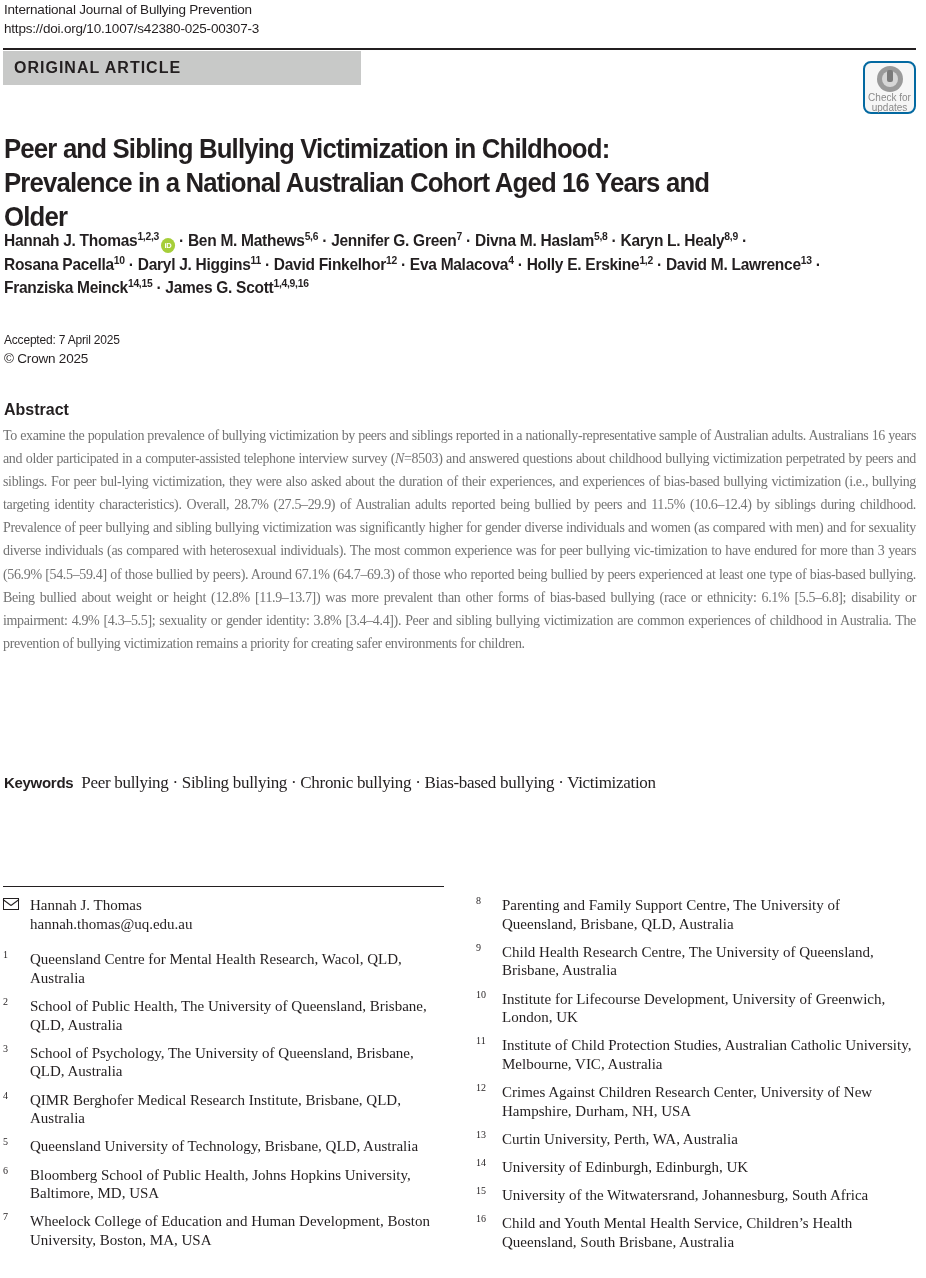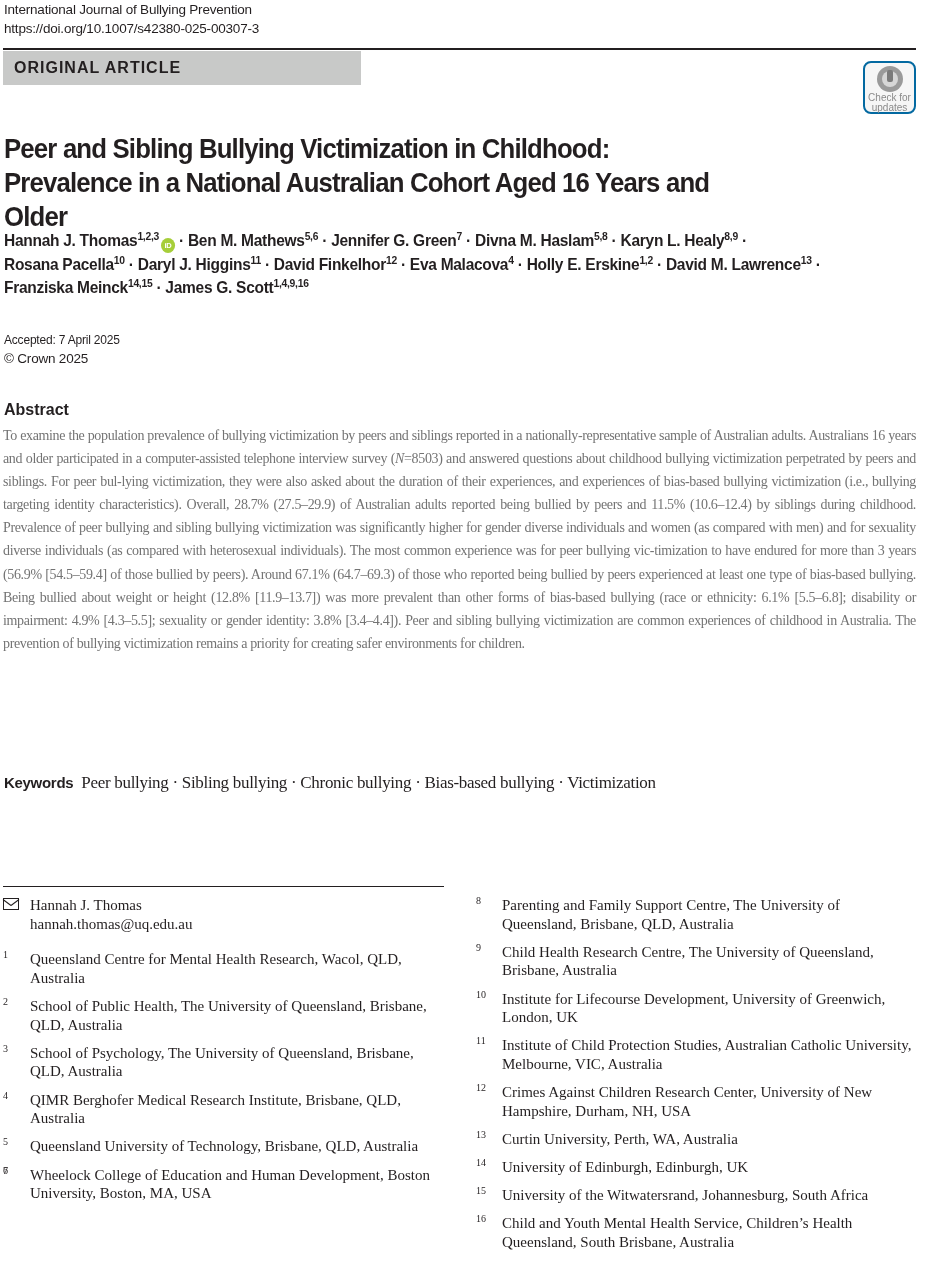--- a/index.html
+++ b/index.html
@@ -115,21 +115,21 @@
   <div class="corr">
     <span class="mail"></span>
     <div>Hannah J. Thomas</div>
     <a>hannah.thomas@uq.edu.au</a>
   </div>
   <div class="aff"><span class="num">1</span><span>Queensland Centre for Mental Health Research, Wacol, QLD, Australia</span></div>
   <div class="aff"><span class="num">2</span><span>School of Public Health, The University of Queensland, Brisbane, QLD, Australia</span></div>
   <div class="aff"><span class="num">3</span><span>School of Psychology, The University of Queensland, Brisbane, QLD, Australia</span></div>
   <div class="aff"><span class="num">4</span><span>QIMR Berghofer Medical Research Institute, Brisbane, QLD, Australia</span></div>
   <div class="aff"><span class="num">5</span><span>Queensland University of Technology, Brisbane, QLD, Australia</span></div>
-  <div class="aff"><span class="num">6</span></div>
+  <div class="aff"><span class="num">6</span><span>Bloomberg School of Public Health, Johns Hopkins University, Baltimore, MD, USA</span></div>
   <div class="aff"><span class="num">7</span><span>Wheelock College of Education and Human Development, Boston University, Boston, MA, USA</span></div>
 </div>
 
 <div class="fn-col fn-right">
   <div class="aff"><span class="num">8</span><span>Parenting and Family Support Centre, The University of Queensland, Brisbane, QLD, Australia</span></div>
   <div class="aff"><span class="num">9</span><span>Child Health Research Centre, The University of Queensland, Brisbane, Australia</span></div>
   <div class="aff"><span class="num">10</span><span>Institute for Lifecourse Development, University of Greenwich, London, UK</span></div>
   <div class="aff"><span class="num">11</span><span>Institute of Child Protection Studies, Australian Catholic University, Melbourne, VIC, Australia</span></div>
   <div class="aff"><span class="num">12</span><span>Crimes Against Children Research Center, University of New Hampshire, Durham, NH, USA</span></div>
   <div class="aff"><span class="num">13</span><span>Curtin University, Perth, WA, Australia</span></div>

